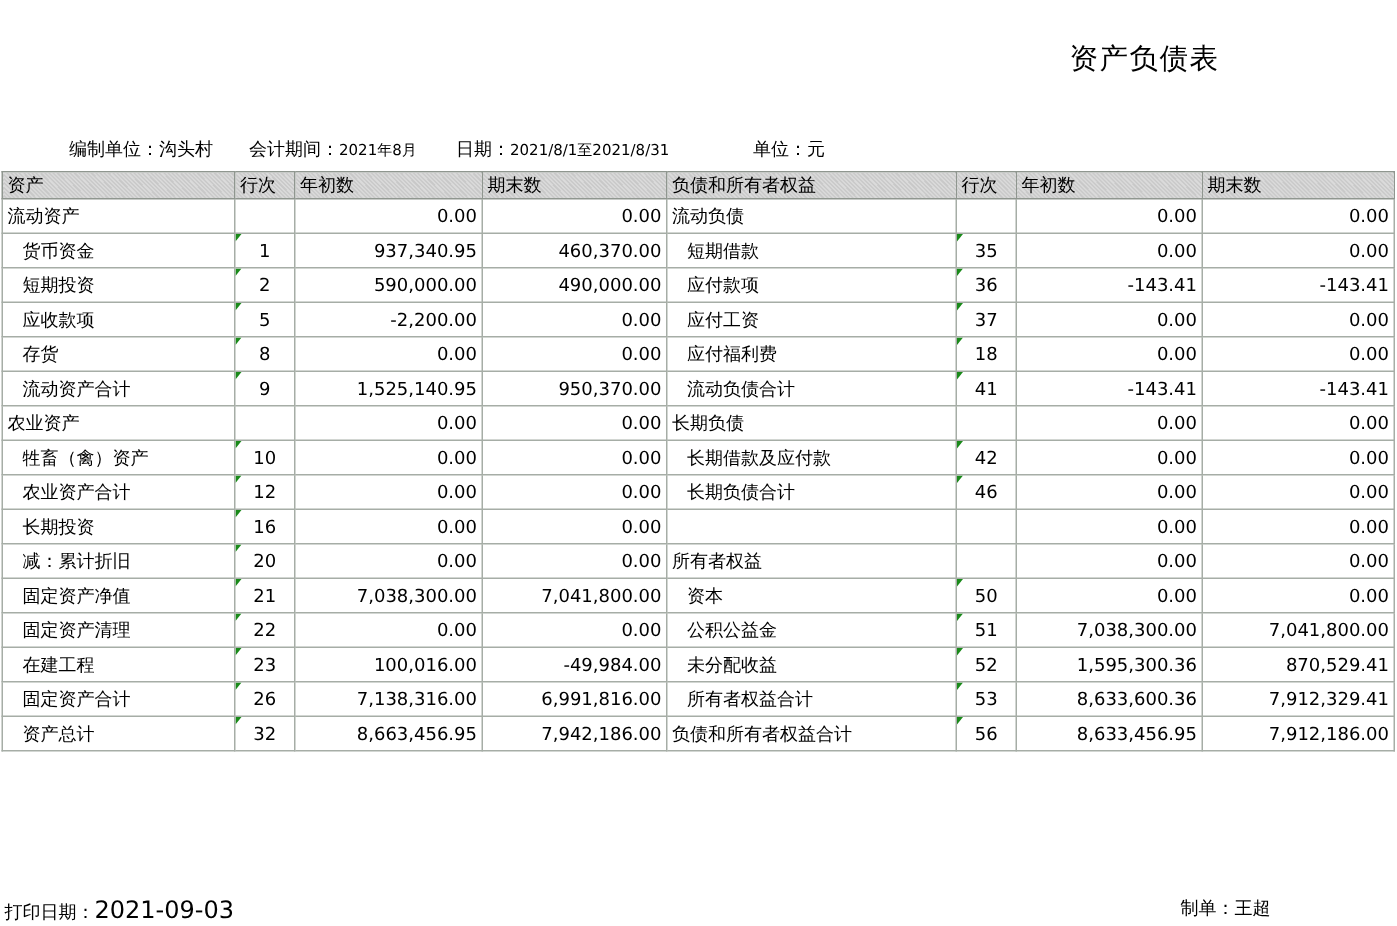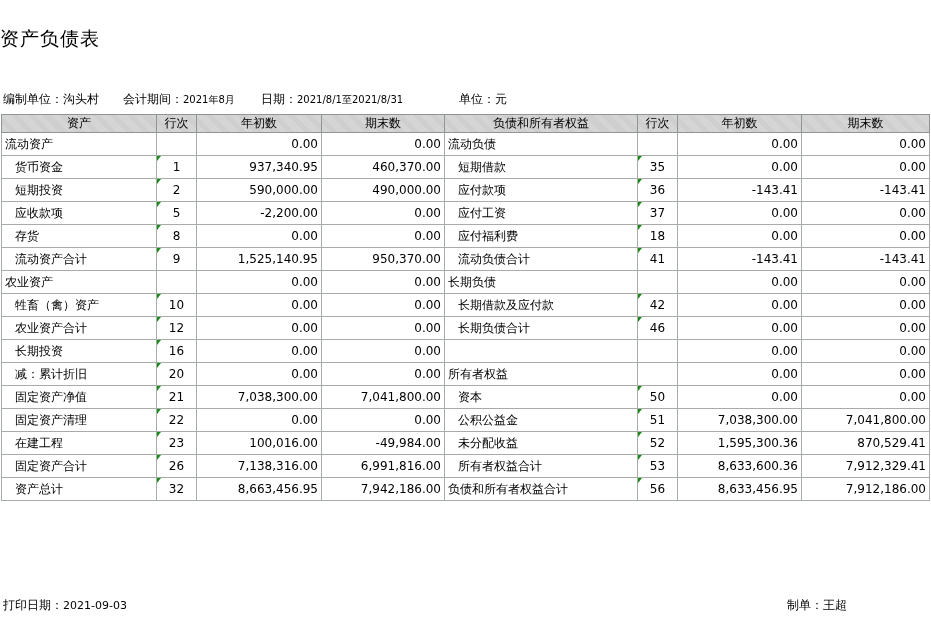--- a/index.html
+++ b/index.html
@@ -1,26 +1,26 @@
 <!DOCTYPE html>
 <html><head>
 <meta charset="utf-8">
 <style>
   html, body { margin:0; padding:0; background:#ffffff; }
   body { width:931px; height:617px; position:relative; overflow:hidden;
          font-family:"DejaVu Sans", "Liberation Sans", sans-serif; color:#000; }
-  .title { position:absolute; left:0; top:26px; width:813px; text-align:left;
+  .title { position:absolute; left:0; top:26px; width:813px; text-align:right;
            font-size:19px; letter-spacing:1px; }
-  .meta { position:absolute; top:91px; font-size:12px; white-space:nowrap; }
+  .meta { position:absolute; top:91px; font-size:12px; white-space:nowrap;margin-left:43px; }
   .meta .val { font-family:"DejaVu Sans", sans-serif; font-size:10px; }
   table.bs { position:absolute; left:1px; top:114px; border-collapse:collapse;
              table-layout:fixed; font-size:12px; }
   table.bs th, table.bs td { border:1px solid #a6ada6; padding:0 3px; height:22px;
              white-space:nowrap; overflow:hidden; position:relative; }
-  table.bs th { height:17px; font-weight:normal; text-align:center;
+  table.bs th { height:17px; font-weight:normal; text-align:left;
              background-color:#c8c8c8;
              background-image:repeating-linear-gradient(45deg, rgba(255,255,255,0.35) 0 1px, transparent 1px 2px);
              border-color:#8f968f; }
   td.name { text-align:left; }
   td.name.indent { padding-left:13px; }
   td.line { text-align:center; font-family:"DejaVu Sans", sans-serif; font-size:12px; }
   td.num { text-align:right; font-family:"DejaVu Sans", sans-serif; font-size:12px; padding-right:2px; }
   td.line .flag { position:absolute; left:0; top:0; width:0; height:0;
              border-top:5px solid #1a8a1a; border-right:4px solid transparent; }
   .footer { position:absolute; top:597px; font-size:12px; white-space:nowrap; }
@@ -215,14 +215,14 @@
         <td class="num"><span>8,663,456.95</span></td>
         <td class="num"><span>7,942,186.00</span></td>
         <td class="name"><span>负债和所有者权益合计</span></td>
         <td class="line"><span class="flag"></span><span>56</span></td>
         <td class="num"><span>8,633,456.95</span></td>
         <td class="num"><span>7,912,186.00</span></td>
       </tr>
     </tbody>
 </table>
 
-<div class="footer" style="left:3px;"><span>打印日期：</span><span style="font-size:11px">2021-09-03</span></div>
+<div class="footer" style="left:3px;"><span>打印日期：</span><span style="font-size:16px">2021-09-03</span></div>
 <div class="footer" style="left:787px;"><span>制单：</span><span>王超</span></div>
 
 </body></html>

